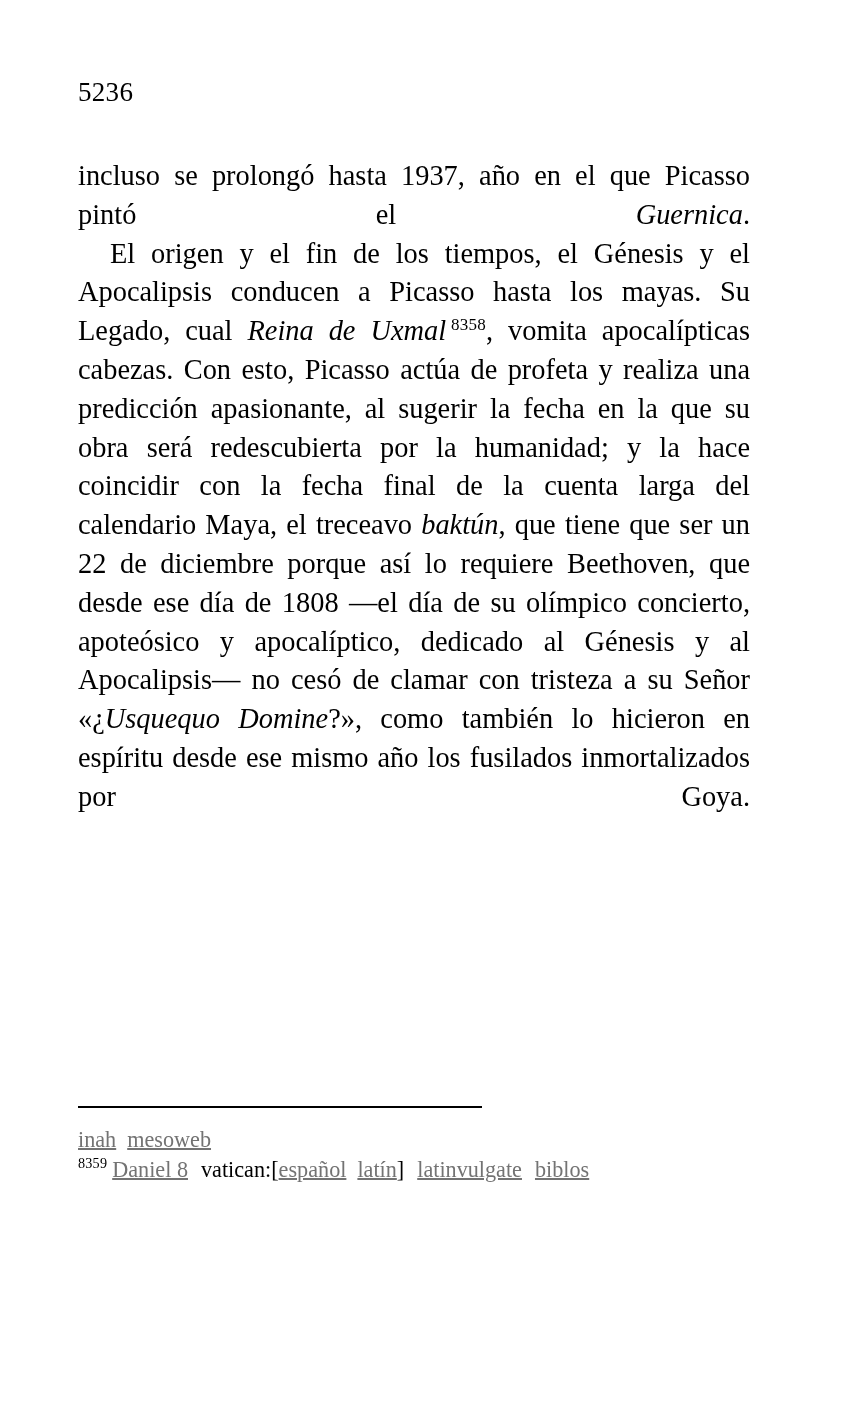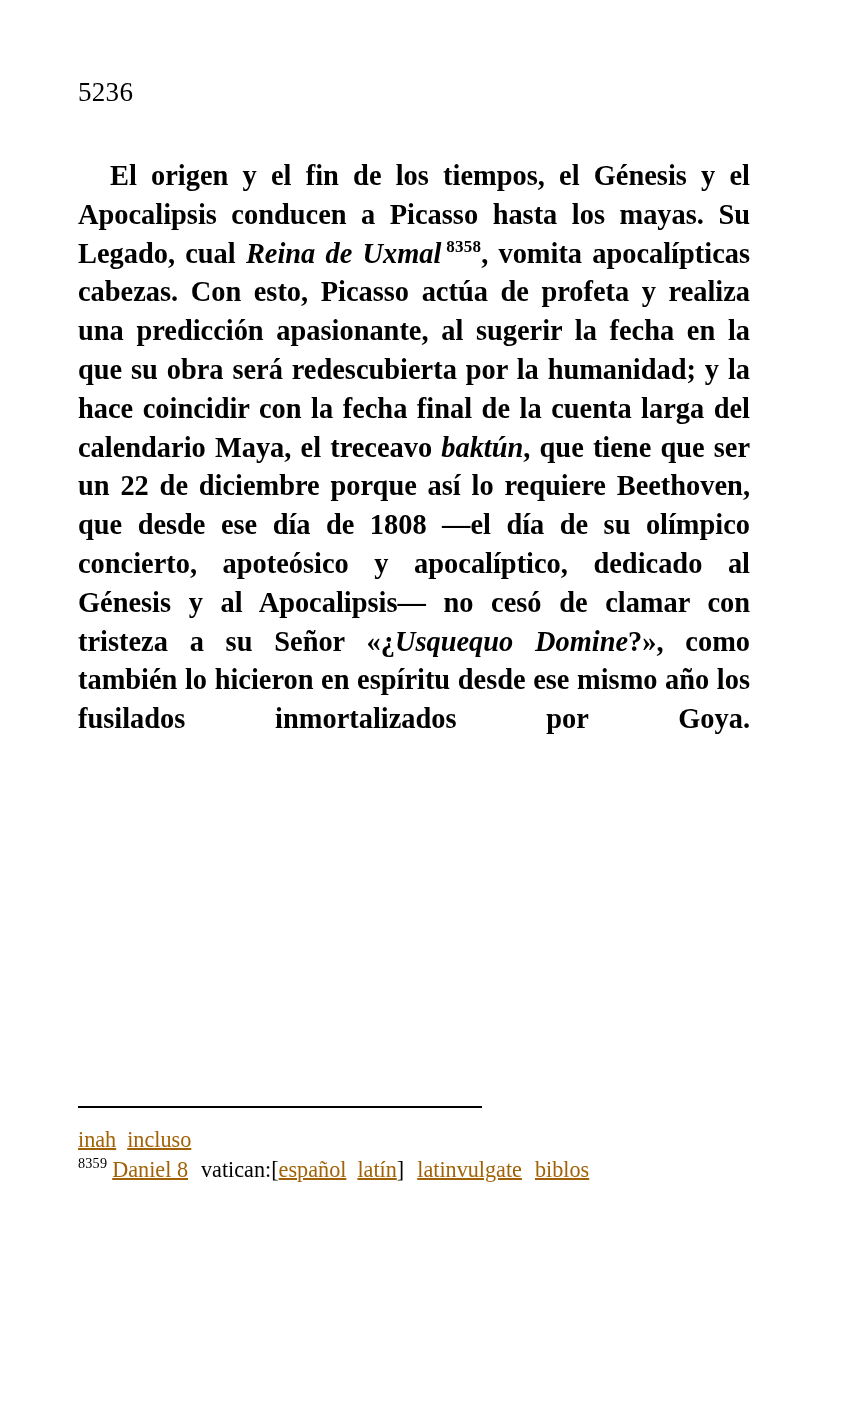--- a/index.html
+++ b/index.html
@@ -46,21 +46,20 @@
     text-align: justify;
     text-justify: inter-word;
     hyphens: none;
   }
   .body-col p {
     margin: 0;
     text-align: justify;
   }
   .body-col p.indent {
     text-indent: 32px;
-    font-weight: bold;
   }
   
   .body-col p.justify-all {
     text-align-last: justify;
   }
   .body-col p.last-ragged {
     text-align-last: left;
   }
 
   i, .ital { font-style: italic; }
@@ -99,52 +98,53 @@
   .fn-num {
     font-size: 0.64em;
     vertical-align: super;
     line-height: 0;
     font-style: normal;
     letter-spacing: 0.2px;
   }
   .fn-num.gap { margin-right: 5px; }
 
   a.link, .link {
-    color: #a16207;
+    color: #737373;
     text-decoration: underline;
     text-underline-offset: 1px;
   }
   .link-sep { display: inline-block; width: 11px; }
   .link-sep-wide { display: inline-block; width: 13px; }
 
   .linkline {
     white-space: nowrap;
   }
 </style>
 </head>
 <body>
 
 <div class="page">
 
   <div class="folio">5236</div>
 
   <div class="body-col">
 
+    <p class="justify-all"><span>incluso se prolongó hasta 1937, año en el que Picasso pintó el </span><i>Guernica</i><span>.</span></p>
 
     <p class="indent justify-all"><span>El origen y el fin de los tiempos, el Génesis y el Apocalipsis conducen a Picasso hasta los mayas. Su Legado, cual </span><i>Reina de Uxmal</i><sup class="fnref spaced">8358</sup><span>, vomita apocalípticas cabezas. Con esto, Picasso actúa de profeta y realiza una predicción apasionante, al sugerir la fecha en la que su obra será redescubierta por la humanidad; y la hace coincidir con la fecha final de la cuenta larga del calendario Maya, el treceavo </span><i>baktún</i><span>, que tiene que ser un 22 de diciembre porque así lo requiere Beethoven, que desde ese día de 1808 —el día de su olímpico concierto, apoteósico y apocalíptico, dedicado al Génesis y al Apocalipsis— no cesó de clamar con tristeza a su Señor «¿</span><i>Usquequo Domine</i><span>?», como también lo hicieron en espíritu desde ese mismo año los fusilados inmortalizados por Goya.</span></p>
 
 
   </div>
 
   <div class="fn-rule"></div>
 
   <div class="footnotes">
 
 
-    <p class="linkline"><a class="link" href="#">inah</a><span class="link-sep"></span><a class="link" href="#">incluso</a></p>
+    <p class="linkline"><a class="link" href="#">inah</a><span class="link-sep"></span><a class="link" href="#">mesoweb</a></p>
 
     <p class="linkline"><span class="fn-num gap">8359</span><a class="link" href="#">Daniel 8</a><span class="link-sep-wide"></span><span>vatican:[</span><a class="link" href="#">español</a><span class="link-sep"></span><a class="link" href="#">latín</a><span>]</span><span class="link-sep-wide"></span><a class="link" href="#">latinvulgate</a><span class="link-sep-wide"></span><a class="link" href="#">biblos</a></p>
 
 
 
   </div>
 
 </div>
 
 </body></html>

